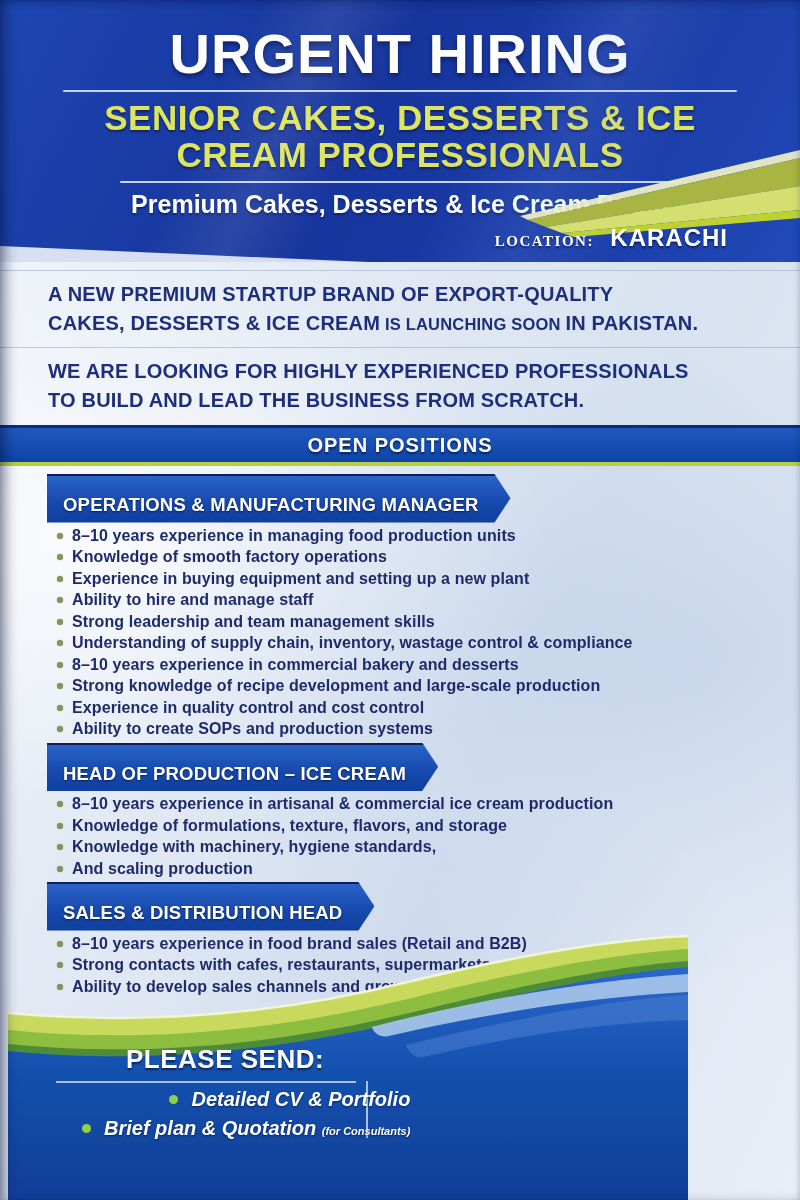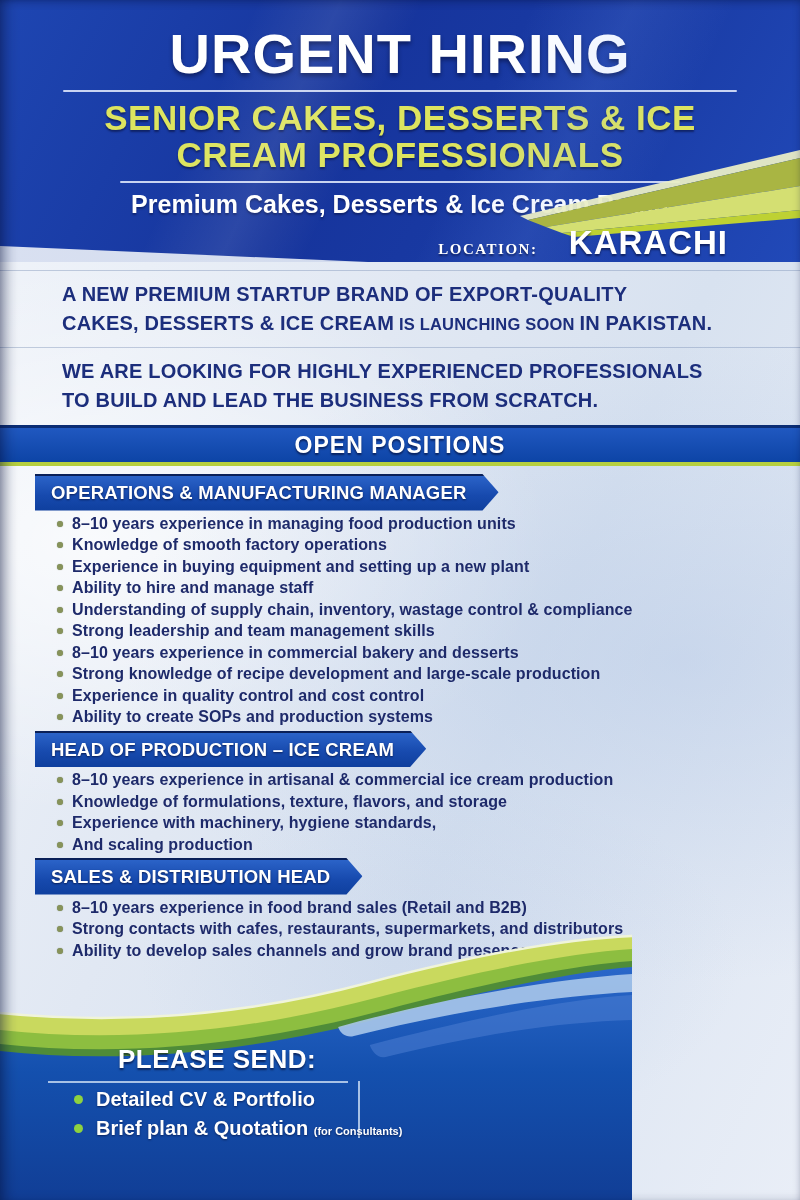--- a/index.html
+++ b/index.html
@@ -27,59 +27,59 @@
   .h-title{margin:26px 0 0;font-size:56px;font-weight:800;letter-spacing:1px;line-height:1.0;
     text-shadow:0 3px 4px rgba(0,0,25,.45);}
   .rule{height:2px;background:rgba(232,238,255,.85);width:674px;margin:8px auto 7px;border-radius:2px;}
   .rule.r2{width:560px;margin:7px auto 7px;}
   .h-sub{color:#dde45f;font-size:35px;font-weight:800;line-height:1.07;letter-spacing:.5px;
     text-shadow:0 2px 2px rgba(8,16,60,.6);}
   .h-tag{color:#fff;font-size:25px;font-weight:700;text-shadow:0 2px 2px rgba(8,16,60,.5);}
   .wedges{position:absolute;right:0;top:146px;pointer-events:none;}
   .loc{position:absolute;right:72px;top:224px;color:#fff;white-space:nowrap;text-shadow:0 2px 2px rgba(0,0,25,.5);}
   .loc-label{font-size:15px;font-weight:700;letter-spacing:1.5px;font-family:Liberation Serif, serif;}
-  .loc-value{font-size:33px;font-weight:800;letter-spacing:1px;margin-left:27px;}
+  .loc-value{font-size:24px;font-weight:800;letter-spacing:1px;margin-left:12px;}
 
   
   .content{position:absolute;top:262px;left:0;width:800px;height:778px;overflow:hidden;}
   .faintline{height:1px;background:rgba(122,143,180,.42);margin:0;}
-  .intro{padding:8px 64px 0 62px;color:#1c2e7c;font-weight:700;}
+  .intro{padding:8px 64px 0 48px;color:#1c2e7c;font-weight:700;}
   .intro p{margin:9px 0;font-size:20px;line-height:1.45;letter-spacing:.2px;}
   .intro .small{font-size:16.5px;}
   .opbar{margin-top:10px;height:34px;display:flex;align-items:center;justify-content:center;
     background:linear-gradient(180deg,#2058c0,#0d44a6);
     border-top:3px solid #0b2d74;border-bottom:4px solid #b6cf3f;
-    color:#fff;font-size:23px;font-weight:800;letter-spacing:1px;
+    color:#fff;font-size:20px;font-weight:800;letter-spacing:1px;
     text-shadow:0 2px 2px rgba(0,0,30,.55);}
 
   .sections{padding:8px 40px 0 35px;}
   .section{margin-bottom:5px;}
   .banner{display:inline-block;position:relative;color:#fff;font-size:18.5px;font-weight:800;
     letter-spacing:.2px;line-height:1;
     background:linear-gradient(180deg,#2b63c8 0%,#174aae 55%,#0f3f9e 100%);
-    padding:8px 32px 8px 16px;
+    padding:20px 32px 8px 16px;
     clip-path:polygon(0 0,calc(100% - 16px) 0,100% 50%,calc(100% - 16px) 100%,0 100%);
     border-top:2px solid #0a2058;
     text-shadow:0 1px 2px rgba(0,0,30,.6);
-    filter:drop-shadow(2px 3px 2px rgba(30,50,90,.40));}
+    filter:drop-shadow(2px 3px 2px rgba(30,50,90,.40));margin-left:12px;}
   .bullets{list-style:none;margin:5px 0 5px;padding:0 0 0 22px;}
   .bullets li{position:relative;font-size:16px;color:#1e2a6a;font-weight:600;
     margin-bottom:5.5px;padding-left:15px;line-height:1.0;letter-spacing:.1px;}
   .bullets li::before{content:"";position:absolute;left:0;top:5px;width:6px;height:6px;border-radius:50%;
     background:#87935a;box-shadow:0 0 1px rgba(40,60,20,.6);}
   .bullets .b{font-weight:700;}
 
   
-  .bottom{position:absolute;left:0;bottom:0;width:632px;height:270px;}
+  .bottom{position:absolute;left:8px;bottom:0;width:680px;height:270px;text-align:right;}
   .waves{position:absolute;inset:0;width:100%;height:100%;}
   .ftxt{position:absolute;color:#fff;z-index:5;}
   .ps-head{left:118px;top:114px;font-size:26px;font-weight:800;letter-spacing:.5px;text-shadow:0 2px 2px rgba(0,0,30,.55);}
   .ps-line{position:absolute;left:48px;top:151px;width:300px;height:2px;background:rgba(205,222,245,.8);z-index:5;}
   .v-div{position:absolute;left:358px;top:151px;width:2px;height:57px;background:rgba(205,222,245,.8);z-index:5;}
-  .ps-items{left:74px;top:158px;}
+  .ps-items{left:74px;top:158px;font-style:italic;}
   .ps-item{font-size:20px;font-weight:700;margin-bottom:6px;white-space:nowrap;text-shadow:0 1px 2px rgba(0,0,30,.5);}
   .ps-item .dot{display:inline-block;width:9px;height:9px;border-radius:50%;background:#8ed23f;margin-right:13px;vertical-align:2px;}
   .ps-item .small{font-size:11px;font-weight:600;}
   .contact{left:388px;top:140px;white-space:nowrap;}
   .c-row{font-size:22px;font-weight:800;margin-bottom:9px;text-shadow:0 1px 2px rgba(0,0,30,.5);}
   .c-val{color:#dbe44d;}
   .c-note{font-size:17px;font-weight:600;}
 </style>
 </head>
 <body>
@@ -127,40 +127,40 @@
 
     <div class="sections">
 
       <div class="section">
         <div class="banner">OPERATIONS &amp; MANUFACTURING MANAGER</div>
         <ul class="bullets">
           <li><span class="b">8–10 years experience</span><span> in managing food production units</span></li>
           <li><span class="b"></span><span>Knowledge of smooth factory operations</span></li>
           <li><span class="b"></span><span>Experience in buying equipment and setting up a new plant</span></li>
           <li><span class="b"></span><span>Ability to hire and manage staff</span></li>
+          <li><span class="b"></span><span>Strong leadership and team management skills</span></li>
           <li><span class="b"></span><span>Understanding of supply chain, inventory, wastage control &amp; compliance</span></li>
-          <li><span class="b"></span><span>Strong leadership and team management skills</span></li>
         </ul>
       </div>
 
       <div class="section">
         <ul class="bullets">
           <li><span class="b">8–10 years</span><span> experience in commercial bakery and desserts</span></li>
           <li><span class="b"></span><span>Strong knowledge of recipe development and large-scale production</span></li>
           <li><span class="b"></span><span>Experience in quality control and cost control</span></li>
           <li><span class="b"></span><span>Ability to create SOPs and production systems</span></li>
         </ul>
       </div>
 
       <div class="section">
         <div class="banner">HEAD OF PRODUCTION – ICE CREAM</div>
         <ul class="bullets">
           <li><span class="b">8–10 years</span><span> experience in artisanal &amp; commercial ice cream production</span></li>
           <li><span class="b"></span><span>Knowledge of formulations, texture, flavors, and storage</span></li>
-          <li><span class="b"></span><span>Experience with machinery, hygiene standards,</span></li>
+          <li><span class="b"></span><span>Knowledge with machinery, hygiene standards,</span></li>
           <li><span class="b"></span><span>And scaling production</span></li>
         </ul>
       </div>
 
       <div class="section">
         <div class="banner">SALES &amp; DISTRIBUTION HEAD</div>
         <ul class="bullets">
           <li><span class="b">8–10 years</span><span> experience in food brand sales (Retail and B2B)</span></li>
           <li><span class="b"></span><span>Strong contacts with cafes, restaurants, supermarkets, and distributors</span></li>
           <li><span class="b"></span><span>Ability to develop sales channels and grow brand presence</span></li>

